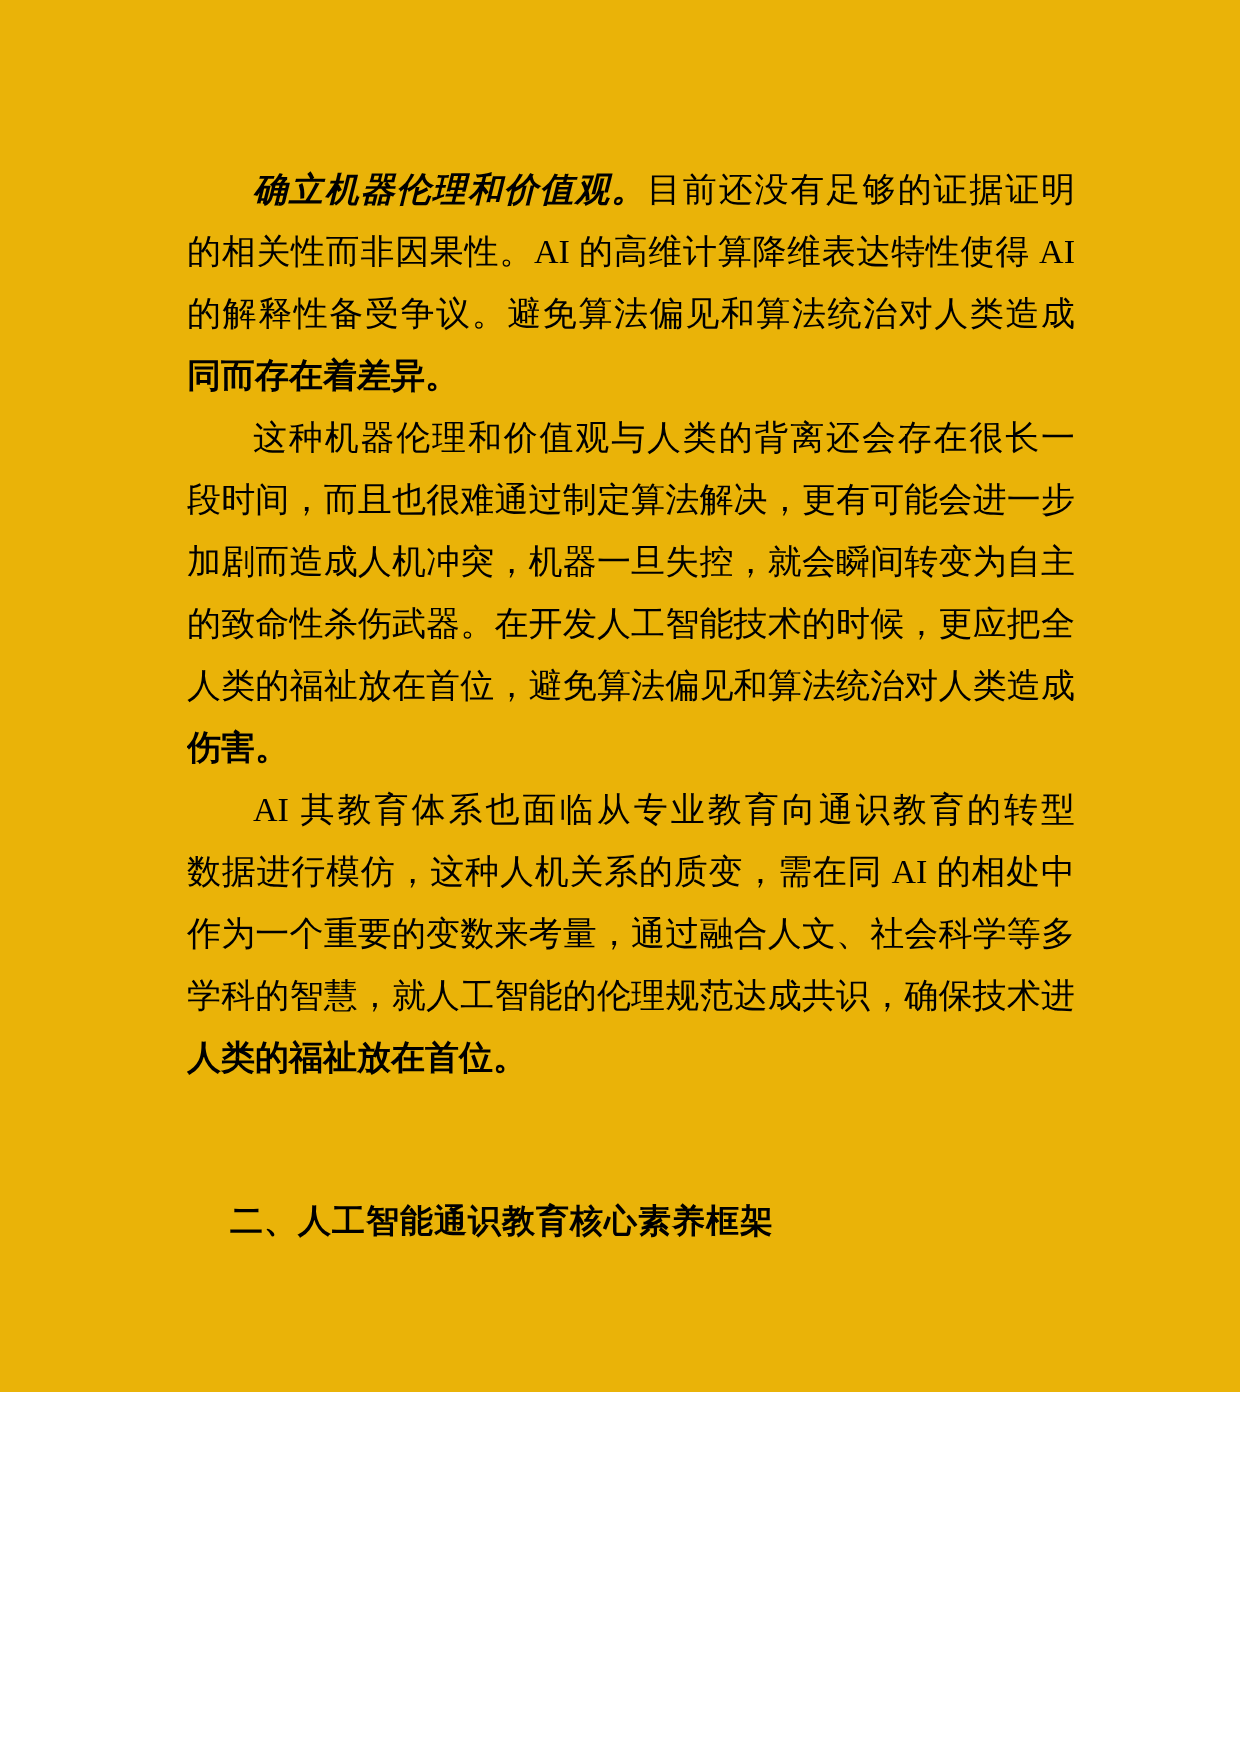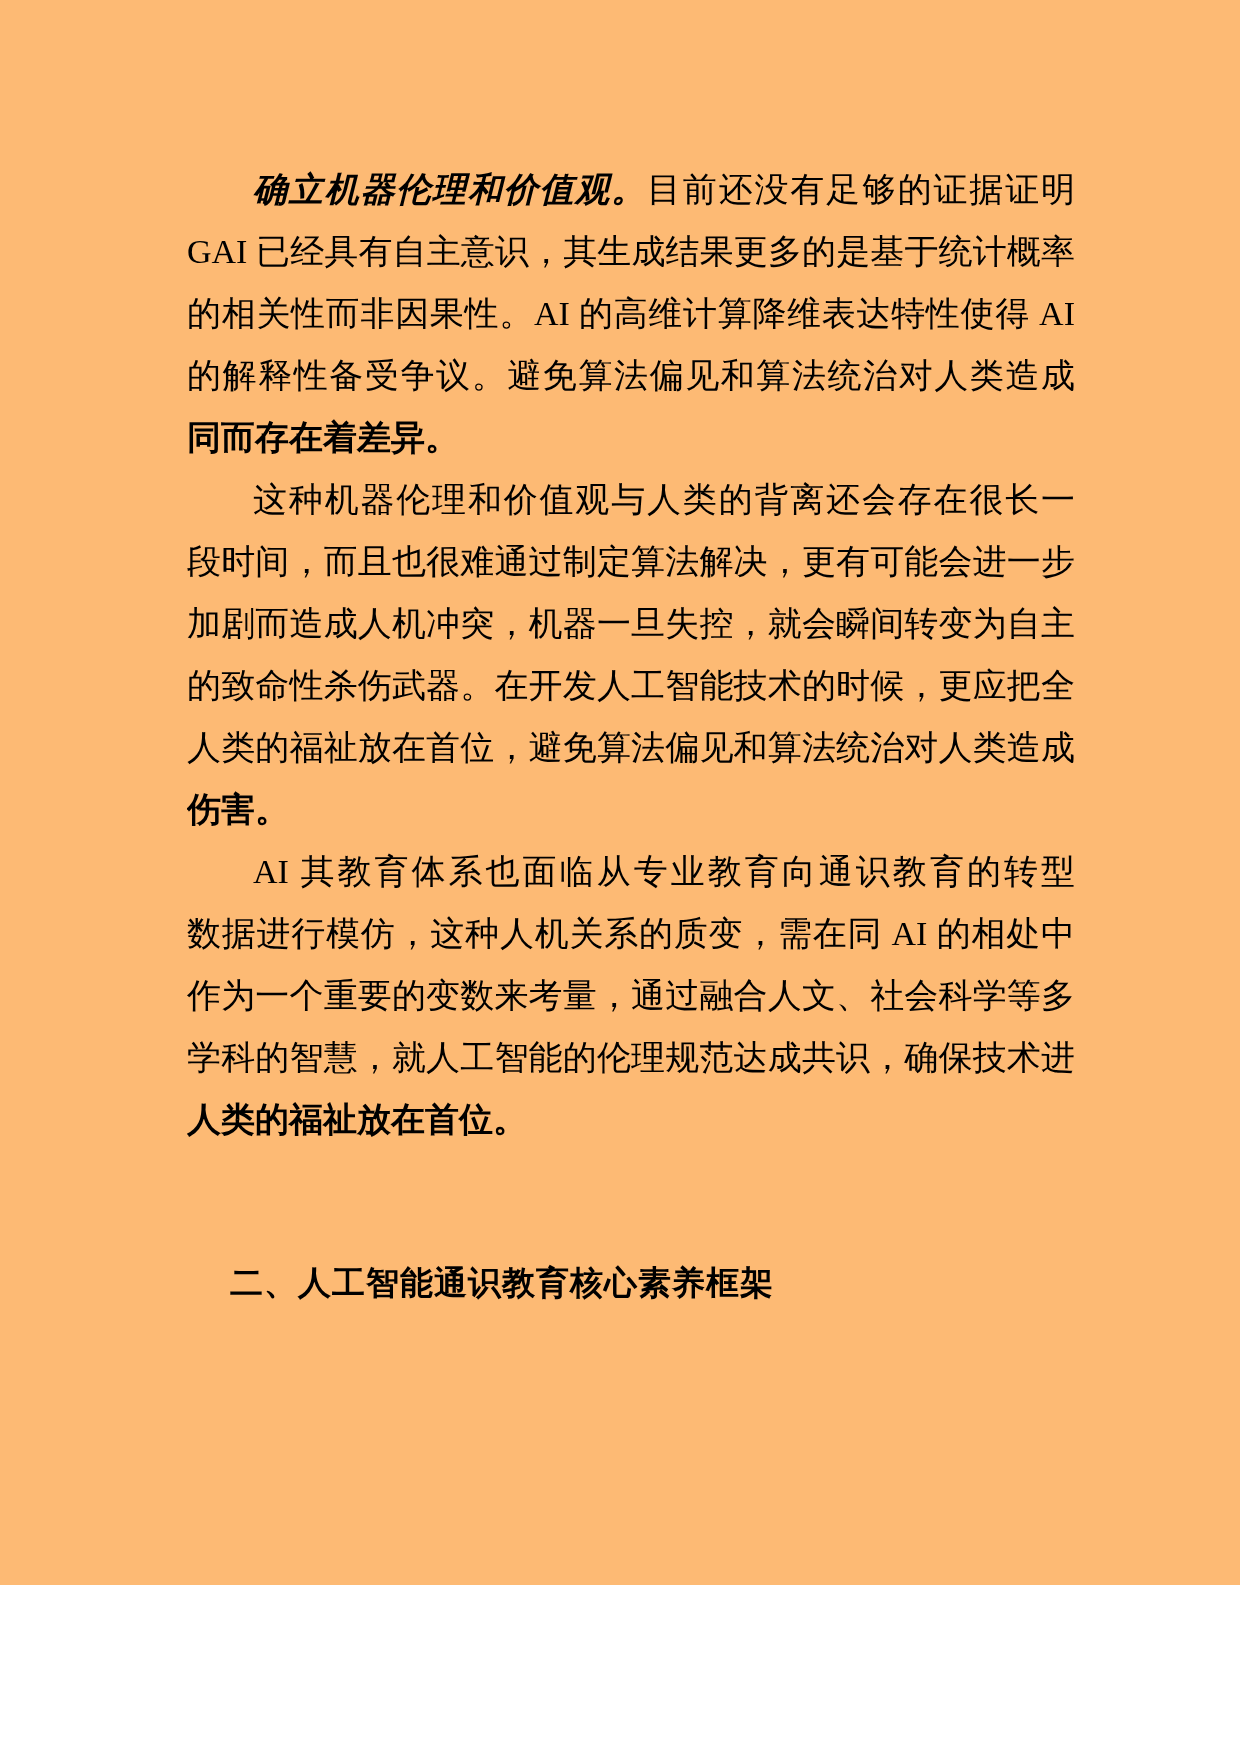--- a/index.html
+++ b/index.html
@@ -1,21 +1,21 @@
 <!DOCTYPE html>
 <html lang="zh"><head>
 <meta charset="utf-8">
 <style>
   html,body{margin:0;padding:0;}
   body{background:#ffffff;}
   .page{
     position:relative;
     width:1240px;
-    height:1585px;
-    background:#fdba74;
+    height:1392px;
+    background:#eab308;
     color:#000000;
     overflow:hidden;
     font-family:"Liberation Serif","DejaVu Serif",serif;
   }
   .text-block{
     position:absolute;
     left:187px;
     top:159px;
     width:888px;
     font-size:34px;
@@ -62,21 +62,20 @@
     color:#000000;
   }
 </style>
 </head>
 <body>
 
 <div class="page">
   <div class="text-block">
     <div class="paragraph">
         <div class="line indent"><span class="lead">确立机器伦理和价值观。</span><span>目前还没有足够的证据证明</span></div>
-        <div class="line"><span>GAI 已经具有自主意识，其生成结果更多的是基于统计概率</span></div>
         <div class="line"><span>的相关性而非因果性。AI 的高维计算降维表达特性使得 AI</span></div>
         <div class="line"><span>的解释性备受争议。避免算法偏见和算法统治对人类造成</span></div>
         <div class="line last"><span>同而存在着差异。</span></div>
       </div>
     <div class="paragraph">
         <div class="line indent"><span>这种机器伦理和价值观与人类的背离还会存在很长一</span></div>
         <div class="line"><span>段时间，而且也很难通过制定算法解决，更有可能会进一步</span></div>
         <div class="line"><span>加剧而造成人机冲突，机器一旦失控，就会瞬间转变为自主</span></div>
         <div class="line"><span>的致命性杀伤武器。在开发人工智能技术的时候，更应把全</span></div>
         <div class="line"><span>人类的福祉放在首位，避免算法偏见和算法统治对人类造成</span></div>

